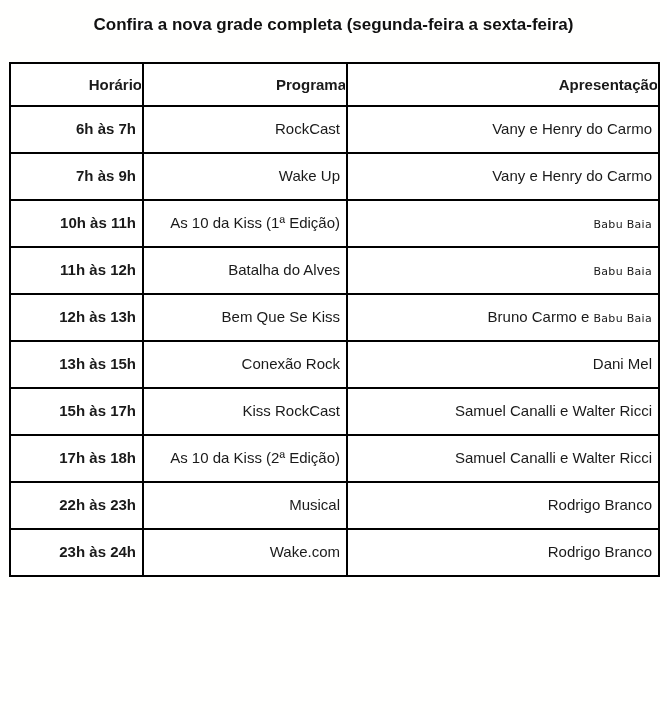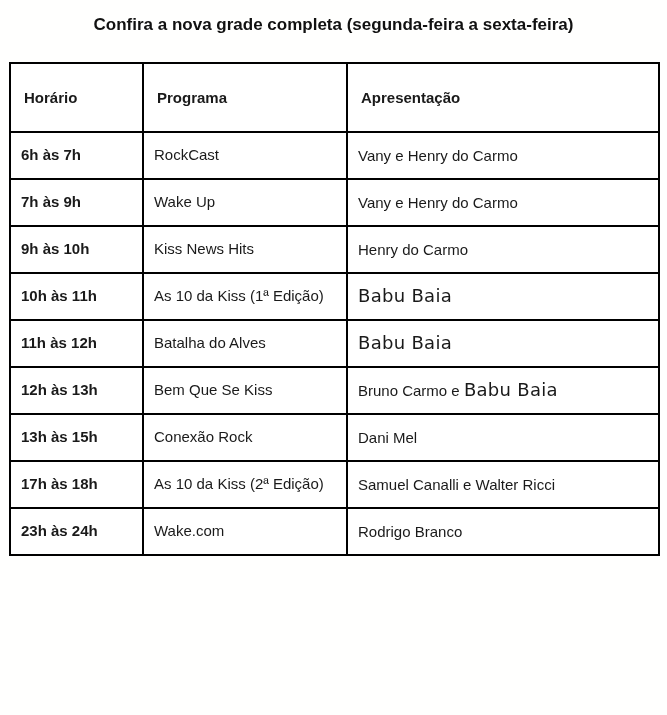--- a/index.html
+++ b/index.html
@@ -39,36 +39,36 @@
   table.schedule th, table.schedule td {
     border: 2px solid #000000;
     font-size: 15px;
     vertical-align: middle;
     overflow: hidden;
     white-space: nowrap;
   }
   table.schedule th {
     height: 41px;
     font-weight: bold;
-    text-align: left;
-    padding: 13px;
+    text-align: right;
+    padding: 0;
     border-radius: 11px;
   }
   table.schedule td {
     height: 43px;
-    text-align: left;
+    text-align: right;
     padding: 0 6px 2px 10px;
     margin-top: 8px;
   }
   td.time {
     font-weight: bold;
   }
   .alt-font {
     font-family: "DejaVu Sans", sans-serif;
-    font-size: 18px;
+    font-size: 11px;
     letter-spacing: 0.3px;
   }
 </style>
 </head>
 <body>
 
 <div class="page">
 
   <h1 class="title">Confira a nova grade completa (segunda-feira a sexta-feira)</h1>
 
@@ -92,25 +92,20 @@
       <td class="program"><span>RockCast</span></td>
       <td class="presenter"><span>Vany e Henry do Carmo</span><span class="alt-font"></span></td>
     </tr>
 
     <tr>
       <td class="time"><span>7h às 9h</span></td>
       <td class="program"><span>Wake Up</span></td>
       <td class="presenter"><span>Vany e Henry do Carmo</span><span class="alt-font"></span></td>
     </tr>
 
-    <tr>
-      <td class="time"><span>9h às 10h</span></td>
-      <td class="program"><span>Kiss News Hits</span></td>
-      <td class="presenter"><span>Henry do Carmo</span><span class="alt-font"></span></td>
-    </tr>
 
     <tr>
       <td class="time"><span>10h às 11h</span></td>
       <td class="program"><span>As 10 da Kiss (1ª Edição)</span></td>
       <td class="presenter"><span></span><span class="alt-font">Babu Baia</span></td>
     </tr>
 
     <tr>
       <td class="time"><span>11h às 12h</span></td>
       <td class="program"><span>Batalha do Alves</span></td>
@@ -122,29 +117,39 @@
       <td class="program"><span>Bem Que Se Kiss</span></td>
       <td class="presenter"><span>Bruno Carmo e </span><span class="alt-font">Babu Baia</span></td>
     </tr>
 
     <tr>
       <td class="time"><span>13h às 15h</span></td>
       <td class="program"><span>Conexão Rock</span></td>
       <td class="presenter"><span>Dani Mel</span><span class="alt-font"></span></td>
     </tr>
 
+    <tr>
+      <td class="time"><span>15h às 17h</span></td>
+      <td class="program"><span>Kiss RockCast</span></td>
+      <td class="presenter"><span>Samuel Canalli e Walter Ricci</span><span class="alt-font"></span></td>
+    </tr>
 
     <tr>
       <td class="time"><span>17h às 18h</span></td>
       <td class="program"><span>As 10 da Kiss (2ª Edição)</span></td>
       <td class="presenter"><span>Samuel Canalli e Walter Ricci</span><span class="alt-font"></span></td>
     </tr>
 
 
 
+    <tr>
+      <td class="time"><span>22h às 23h</span></td>
+      <td class="program"><span>Musical</span></td>
+      <td class="presenter"><span>Rodrigo Branco</span><span class="alt-font"></span></td>
+    </tr>
 
     <tr>
       <td class="time"><span>23h às 24h</span></td>
       <td class="program"><span>Wake.com</span></td>
       <td class="presenter"><span>Rodrigo Branco</span><span class="alt-font"></span></td>
     </tr>
   </tbody>
   </table>
 
 </div>

